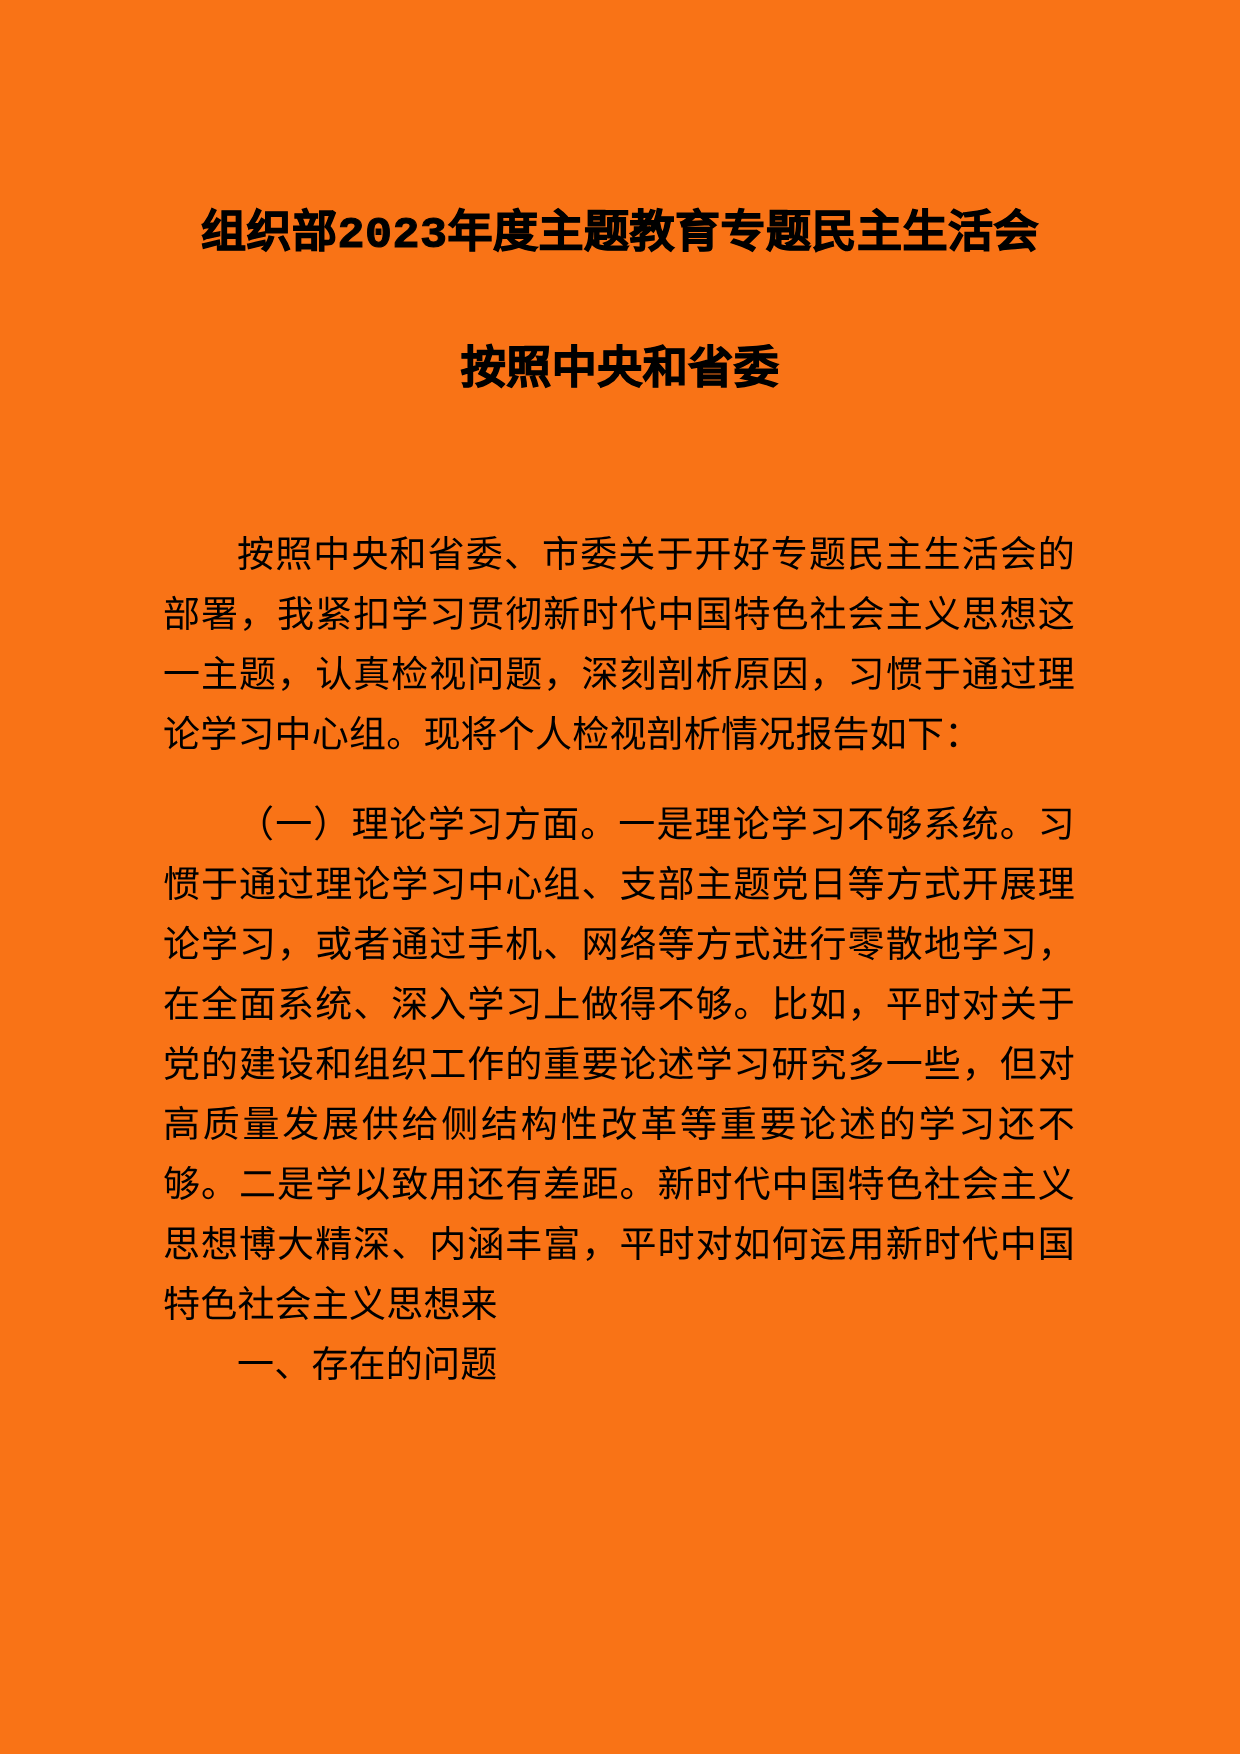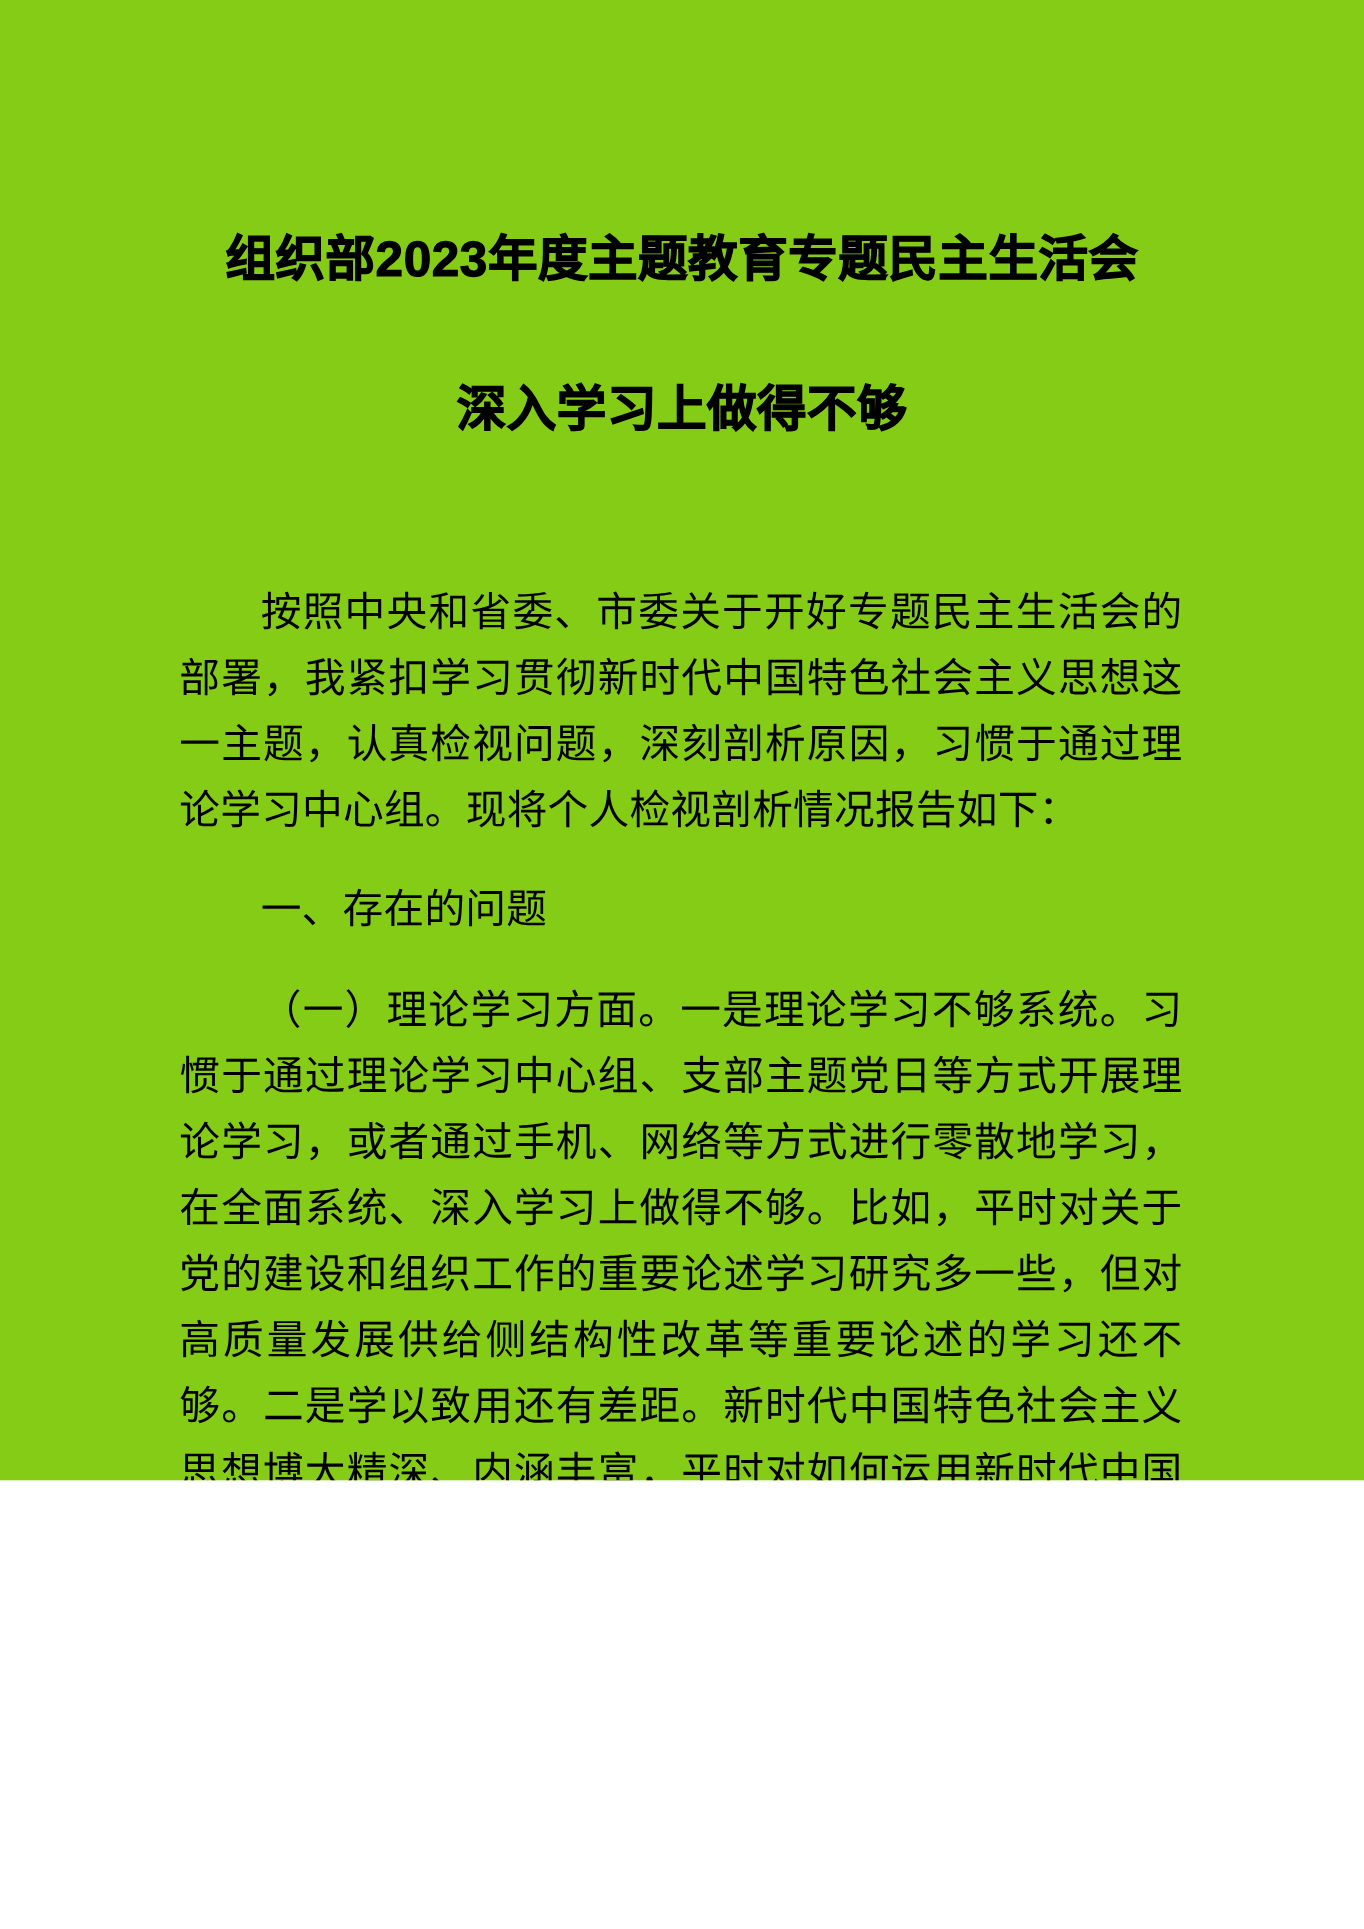--- a/index.html
+++ b/index.html
@@ -5,26 +5,26 @@
 <style>
   html, body {
     margin: 0;
     padding: 0;
     background: #ffffff;
   }
 
   .page {
     position: relative;
     width: 1240px;
-    height: 1346px;
+    height: 1754px;
     margin: 0 auto;
-    background: #84cc16;
+    background: #f97316;
     overflow: hidden;
     box-sizing: border-box;
-    font-family: Liberation Sans, sans-serif;
+    font-family: Liberation Mono, monospace;
     color: #000000;
   }
 
   
   .doc-title {
     position: absolute;
     left: 0;
     top: 168px;
     width: 1240px;
     text-align: center;
@@ -70,26 +70,26 @@
     margin-bottom: 0;
   }
 </style>
 </head>
 <body>
 
 <div class="page">
 
   <div class="doc-title">
     <span class="title-line">组织部2023年度主题教育专题民主生活会</span>
-    <span class="title-line">深入学习上做得不够</span>
+    <span class="title-line">按照中央和省委</span>
   </div>
 
   <div class="body-block">
 
     <p class="para">按照中央和省委、市委关于开好专题民主生活会的部署，我紧扣学习贯彻新时代中国特色社会主义思想这一主题，认真检视问题，深刻剖析原因，习惯于通过理论学习中心组。现将个人检视剖析情况报告如下：</p>
 
+    <p class="para last">（一）理论学习方面。一是理论学习不够系统。习惯于通过理论学习中心组、支部主题党日等方式开展理论学习，或者通过手机、网络等方式进行零散地学习，在全面系统、深入学习上做得不够。比如，平时对关于党的建设和组织工作的重要论述学习研究多一些，但对高质量发展供给侧结构性改革等重要论述的学习还不够。二是学以致用还有差距。新时代中国特色社会主义思想博大精深、内涵丰富，平时对如何运用新时代中国特色社会主义思想来</p>
+
     <p class="para heading-para">一、存在的问题</p>
-
-    <p class="para last">（一）理论学习方面。一是理论学习不够系统。习惯于通过理论学习中心组、支部主题党日等方式开展理论学习，或者通过手机、网络等方式进行零散地学习，在全面系统、深入学习上做得不够。比如，平时对关于党的建设和组织工作的重要论述学习研究多一些，但对高质量发展供给侧结构性改革等重要论述的学习还不够。二是学以致用还有差距。新时代中国特色社会主义思想博大精深、内涵丰富，平时对如何运用新时代中国特色社会主义思想来</p>
 
   </div>
 
 </div>
 
 </body></html>

